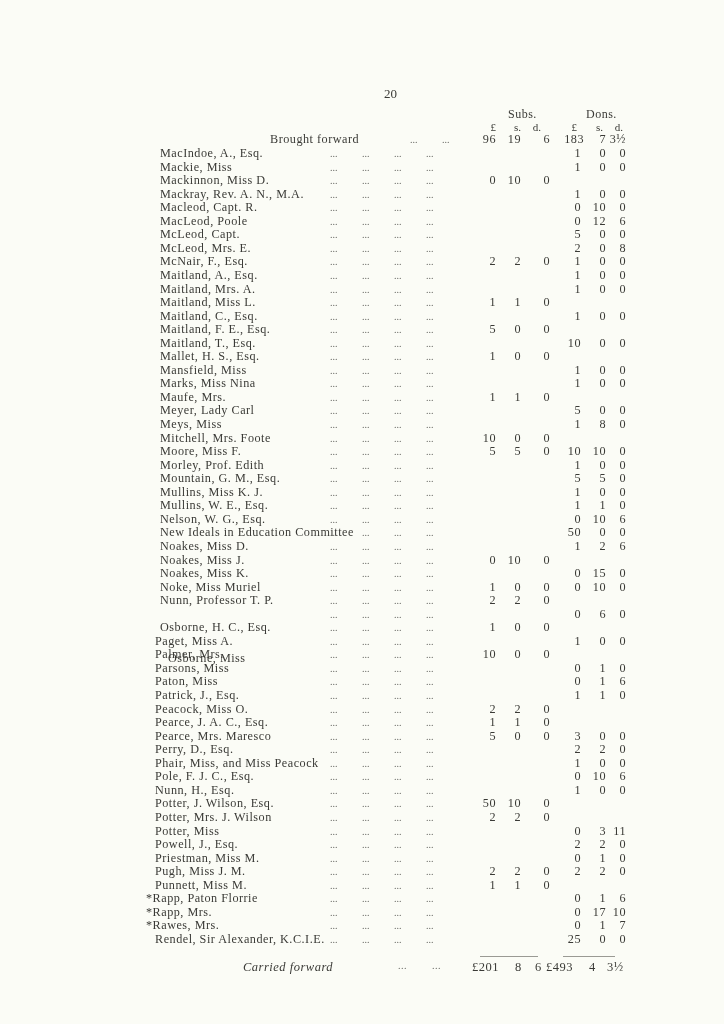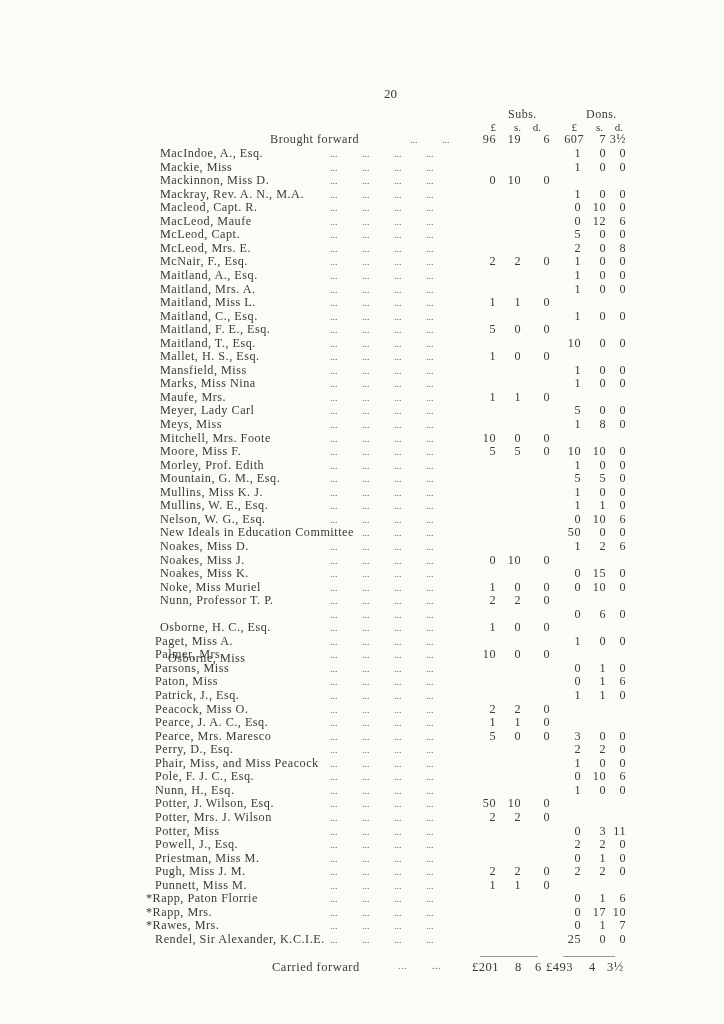--- a/index.html
+++ b/index.html
@@ -45,21 +45,21 @@
   <span class="unit" style="left:589px;top:121px;">s.</span>
   <span class="unit" style="left:609px;top:121px;">d.</span>
 </div>
 
 <div class="row" style="top:133px;">
   <span class="name" style="left:270px;">Brought forward</span>
   <span class="dots" style="left:410px;">... ...</span>
   <span class="amt" style="left:476px;">96</span>
   <span class="amt" style="left:501px;">19</span>
   <span class="amt" style="left:530px;width:20px;">6</span>
-  <span class="amt" style="left:558px;width:26px;">607</span>
+  <span class="amt" style="left:558px;width:26px;">183</span>
   <span class="amt" style="left:586px;">7</span>
   <span class="amt" style="left:606px;">3½</span>
 </div>
 
 <div id="entries">
     <div class="row" style="top: 147px;">
       <span class="name" style="left: 160px;">MacIndoe, A., Esq.</span>
       <span class="dots" style="left: 330px;">... ... ... ...</span>
       <span class="amt" style="left: 476px;"></span>
       <span class="amt" style="left: 501px;"></span>
@@ -102,21 +102,21 @@
       <span class="name" style="left: 160px;">Macleod, Capt. R.</span>
       <span class="dots" style="left: 330px;">... ... ... ...</span>
       <span class="amt" style="left: 476px;"></span>
       <span class="amt" style="left: 501px;"></span>
       <span class="amt" style="left: 530px;"></span>
       <span class="amt" style="left: 561px;">0</span>
       <span class="amt" style="left: 586px;">10</span>
       <span class="amt" style="left: 606px;">0</span>
     </div>
     <div class="row" style="top: 214.75px;">
-      <span class="name" style="left: 160px;">MacLeod, Maufe</span>
+      <span class="name" style="left: 160px;">MacLeod, Poole</span>
       <span class="dots" style="left: 330px;">... ... ... ...</span>
       <span class="amt" style="left: 476px;"></span>
       <span class="amt" style="left: 501px;"></span>
       <span class="amt" style="left: 530px;"></span>
       <span class="amt" style="left: 561px;">0</span>
       <span class="amt" style="left: 586px;">12</span>
       <span class="amt" style="left: 606px;">6</span>
     </div>
     <div class="row" style="top: 228.3px;">
       <span class="name" style="left: 160px;">McLeod, Capt.</span>
@@ -647,21 +647,21 @@
       <span class="amt" style="left: 561px;">25</span>
       <span class="amt" style="left: 586px;">0</span>
       <span class="amt" style="left: 606px;">0</span>
     </div>
   </div>
 
 <div class="rule" style="left:480px;top:956px;width:58px;"></div>
 <div class="rule" style="left:563px;top:956px;width:52px;"></div>
 
 <div>
-  <span class="total" style="left:272px;top:960px;">Carried forward</span>
+  <span class="total" style="left:243px;top:960px;font-style:italic;">Carried forward</span>
   <span class="total" style="left:398px;top:960px;font-size:10px;word-spacing:22px;color:#6a6a66;">... ...</span>
   <span class="total" style="left:472px;top:960px;">£201</span>
   <span class="total" style="left:515px;top:960px;">8</span>
   <span class="total" style="left:535px;top:960px;">6</span>
   <span class="total" style="left:546px;top:960px;">£493</span>
   <span class="total" style="left:589px;top:960px;">4</span>
   <span class="total" style="left:607px;top:960px;">3½</span>
 </div>
 
 </body></html>

